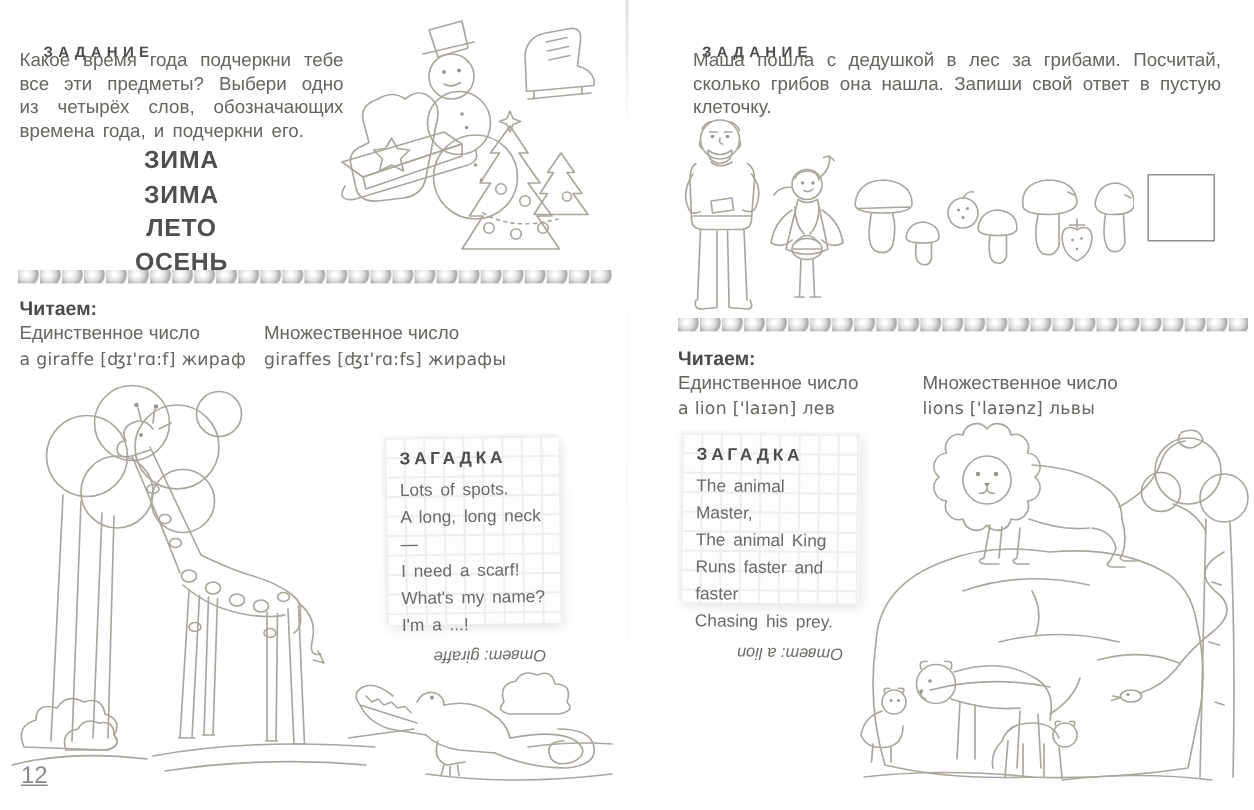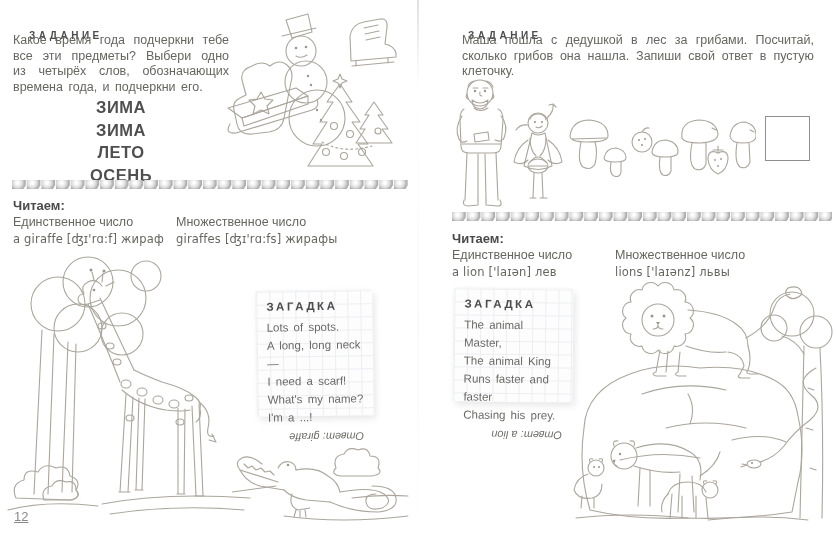--- a/index.html
+++ b/index.html
@@ -29,21 +29,21 @@
                                linear-gradient(90deg,#eceef1 1px,transparent 1px);
               background-size:13px 13px;
               box-shadow:2px 3px 7px rgba(0,0,0,.10), -1px -1px 2px rgba(0,0,0,.03);
               padding:9px 10px 6px 10px;box-sizing:border-box;}
   .riddle-heading{margin:0 0 6px 0;font-size:11.5px;font-weight:bold;letter-spacing:2.5px;color:#4c4c4c;}
   .riddle-line{margin:0;font-size:11.5px;line-height:18px;word-spacing:2px;color:#6a6a66;}
   .riddle-answer{margin-top:5px;transform:rotate(180deg);font-style:italic;
                  font-size:11px;color:#6d6d68;text-align:left;}
 
   .answer-box{position:absolute;width:43px;height:43px;border:1.5px solid #8f8f8f;background:#fff;}
-  .page-num{position:absolute;font-size:13px;color:#8a8a8a;text-decoration:underline;}
+  .page-num{position:absolute;font-size:16px;color:#8a8a8a;text-decoration:underline;}
 
   .art{position:absolute;}
   .art path,.art circle,.art ellipse{fill:none;stroke:#aba69d;stroke-width:1.1;
        stroke-linecap:round;stroke-linejoin:round;}
   .art .dot{fill:#9b968d;stroke:none;}
 </style>
 </head>
 <body>
 
 <div class="book">

